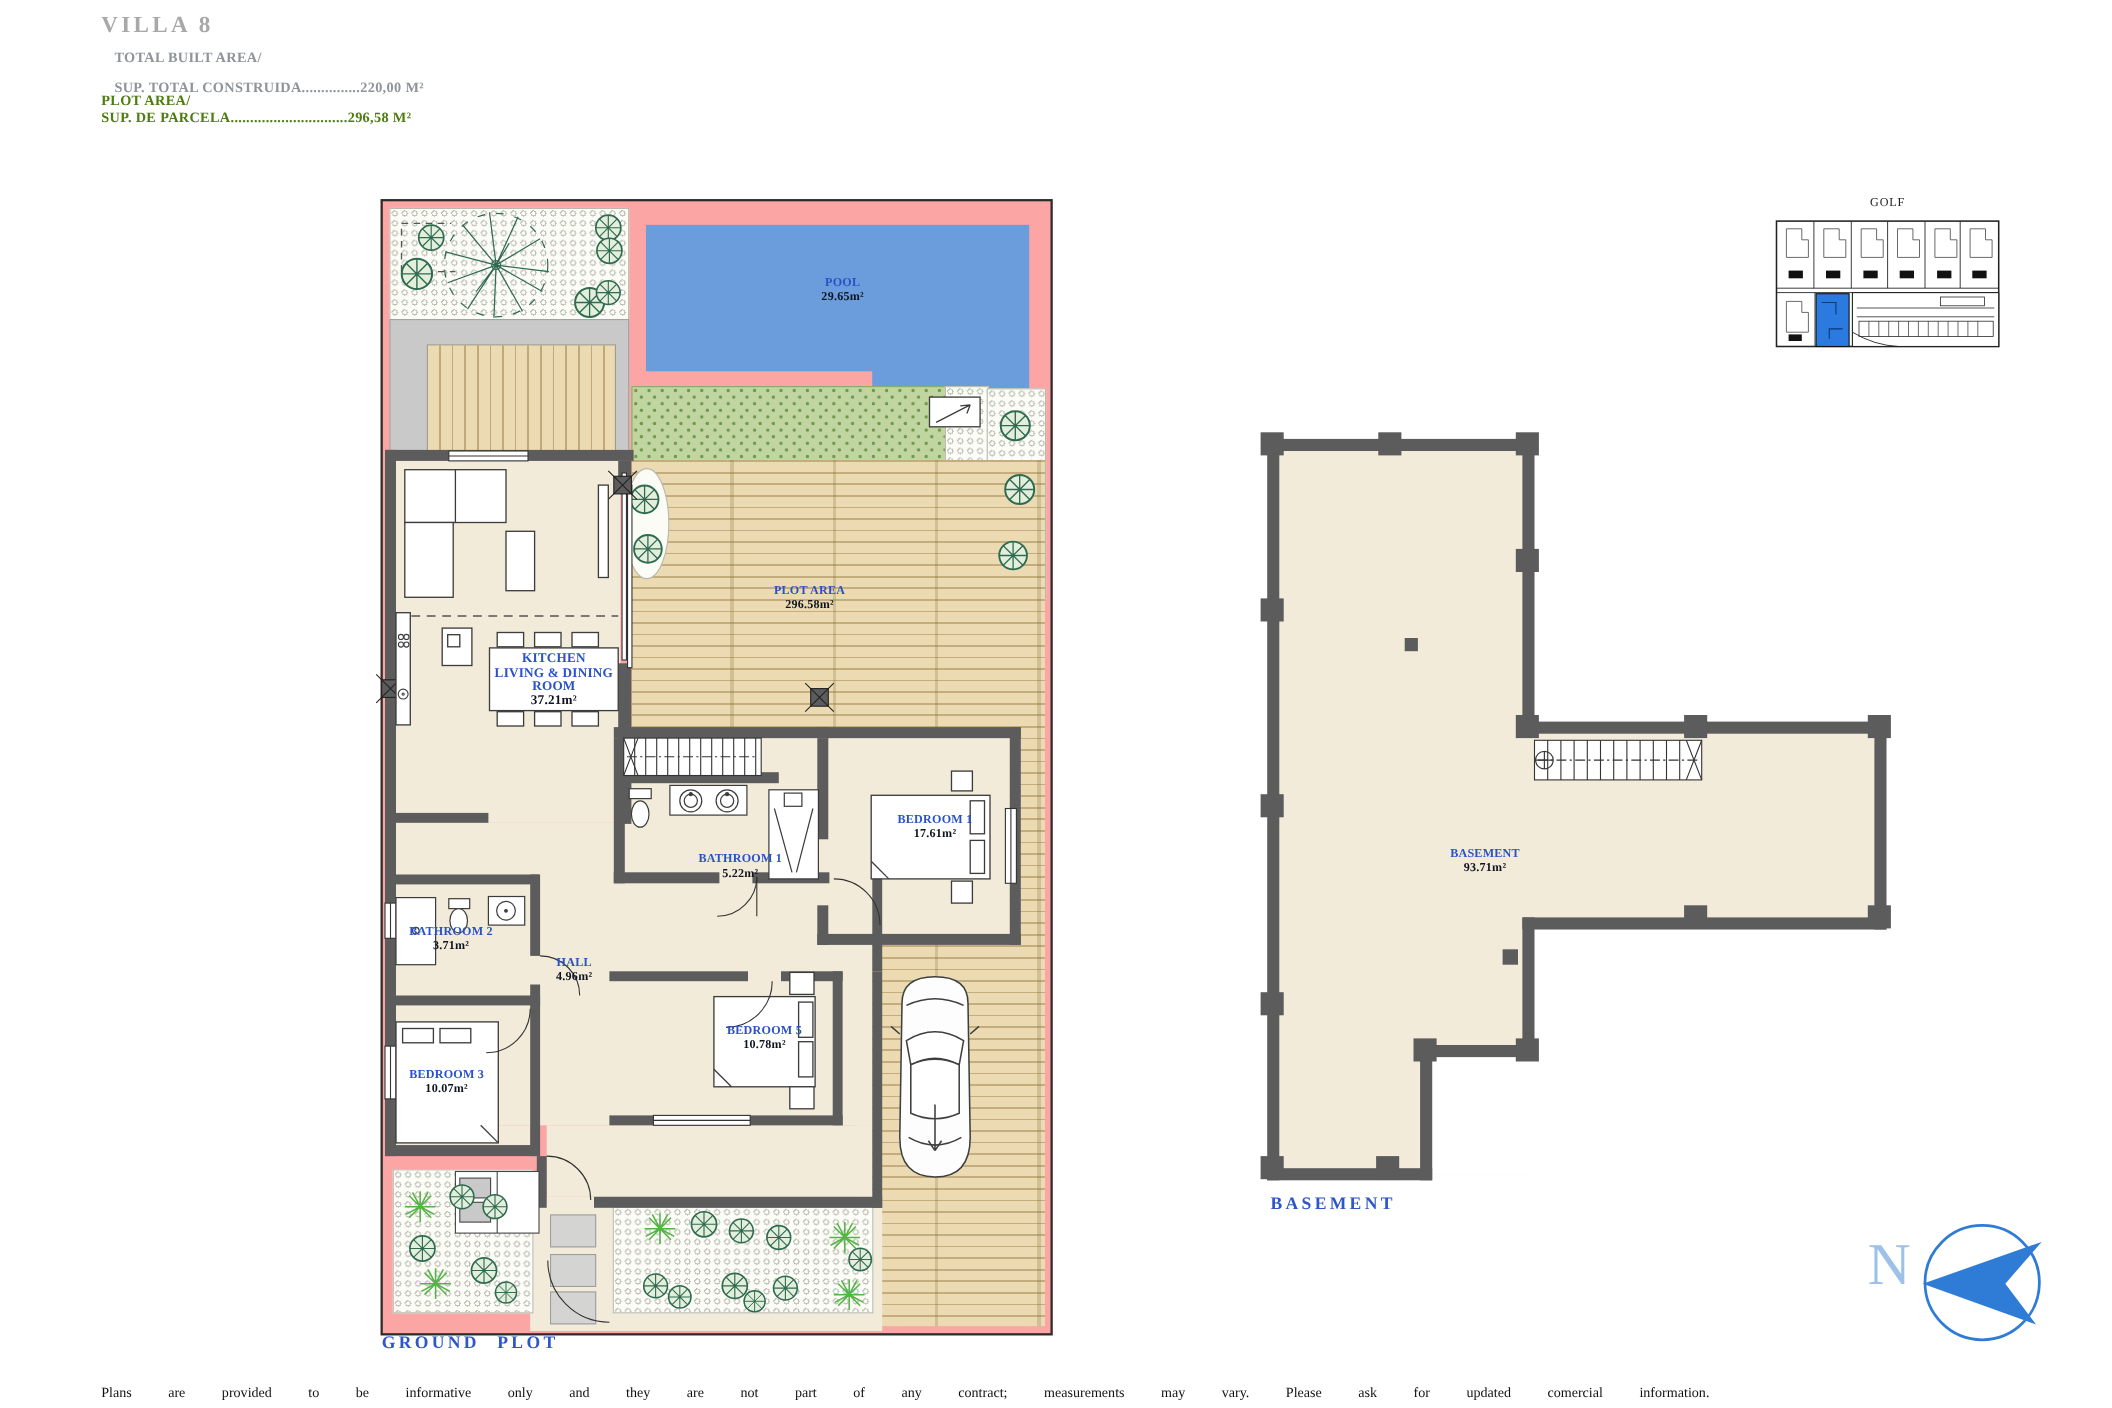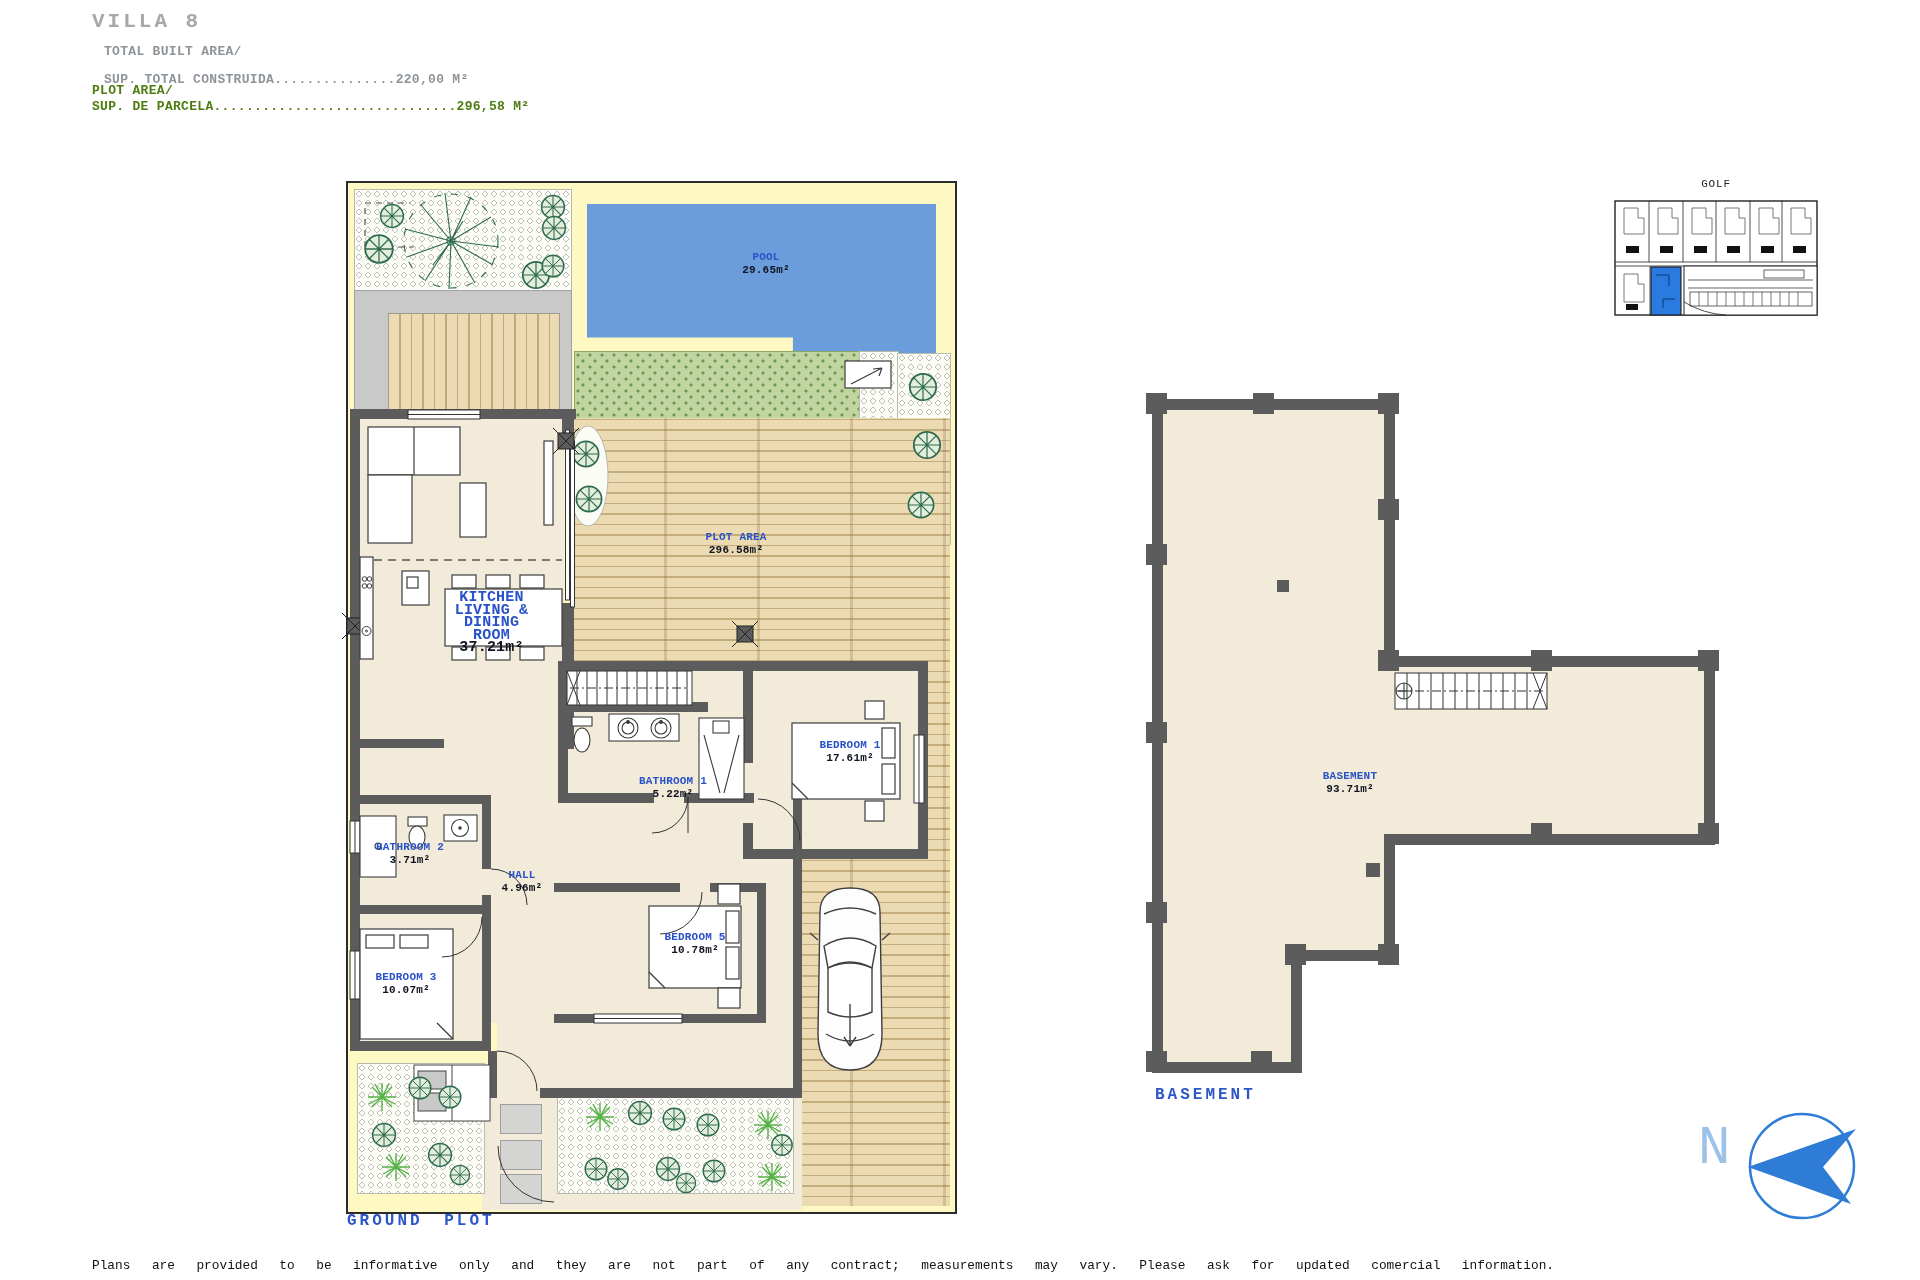--- a/index.html
+++ b/index.html
@@ -1,17 +1,17 @@
 <!DOCTYPE html>
 <html><head>
 <meta charset="utf-8">
 <style>
   html,body{margin:0;padding:0;background:#ffffff;}
   .sheet{position:relative;width:1920px;height:1280px;background:#ffffff;overflow:hidden;
-         font-family:Liberation Mono, monospace;}
+         font-family:Liberation Serif, serif;}
   .abs{position:absolute;}
   i.w{position:absolute;display:block;background:#5c5c5c;}
   i.pil{position:absolute;display:block;width:21px;height:21px;background:#5c5c5c;}
   .cream{position:absolute;background:#f2ebd9;}
   .white{position:absolute;background:#ffffff;}
   .gravel{position:absolute;background-color:#fdfdf8;
     background-image:radial-gradient(circle at 4px 4px,#ffffff 0 1.8px,#bfbfb4 1.8px 2.8px,#fdfdf8 2.8px);
     background-size:9px 9px;border:1px solid #b9b9ae;}
   .grass{position:absolute;background-color:#c0d59f;
     background-image:radial-gradient(circle at 3px 3px,#6f9752 0 1.3px,transparent 1.8px),
@@ -19,21 +19,21 @@
     background-size:12px 12px;border:1px solid #8aa868;}
   .deckv{position:absolute;background-color:#ecdbb2;
     background-image:repeating-linear-gradient(90deg,transparent 0 10px,rgba(140,108,52,.45) 10px 11.5px);
     border:1px solid #9b9b90;}
   .deckh{position:absolute;background-color:#ecdbb2;
     background-image:repeating-linear-gradient(0deg,transparent 0 9px,rgba(140,108,52,.42) 9px 10.5px),
                      repeating-linear-gradient(90deg,transparent 0 90px,rgba(120,90,40,.22) 90px 93px);}
   .graypath{position:absolute;background:#c9c9c9;border:1px solid #a2a2a2;}
   .stone{position:absolute;background:#d4d4d2;border:1px solid #9f9f9f;}
   .gfbox{position:absolute;left:346px;top:181px;width:607px;height:1029px;
-         background:#fef9c3;border:2px solid #2b2b2b;}
+         background:#fca5a5;border:2px solid #2b2b2b;}
   .lbl{position:absolute;text-align:center;font-weight:bold;font-size:11px;line-height:13px;
        color:#2a52c8;letter-spacing:.2px;}
   .lbl .nm{display:block;color:#2a52c8;}
   .lbl .ar{display:block;color:#0f1420;text-align:center;}
   .cap{position:absolute;font-weight:bold;font-size:16px;letter-spacing:3px;word-spacing:9px;color:#2d56c9;}
   .hgray{color:#8f9499;}
   .hblue{color:#4d7c0f;}
   .hdr{position:absolute;font-weight:bold;font-size:13px;line-height:16px;letter-spacing:.3px;}
   .villa{position:absolute;font-weight:bold;font-size:21px;letter-spacing:3px;color:#a8a8a8;}
   .foot{position:absolute;left:92px;top:1259px;width:1462px;height:20px;overflow:hidden;
@@ -309,21 +309,21 @@
     </svg>
 
     <div class="lbl" style="left:348px;top:68px;width:140px;">
       <span class="nm">POOL</span>
       <span class="ar">29.65m²</span>
     </div>
     <div class="lbl" style="left:318px;top:348px;width:140px;">
       <span class="nm">PLOT AREA</span>
       <span class="ar">296.58m²</span>
     </div>
-    <div class="lbl" style="left:87px;top:409px;width:113px;font-size:15px;line-height:12.5px;">
+    <div class="lbl" style="left:99px;top:409px;width:113px;font-size:12px;line-height:12.5px;">
       <span class="nm">KITCHEN</span>
       <span class="nm">LIVING &amp; DINING</span>
       <span class="nm">ROOM</span>
       <span class="ar">37.21m²</span>
     </div>
     <div class="lbl" style="left:263px;top:592px;width:124px;">
       <span class="nm">BATHROOM 1</span>
       <span class="ar">5.22m²</span>
     </div>
     <div class="lbl" style="left:440px;top:556px;width:124px;">

